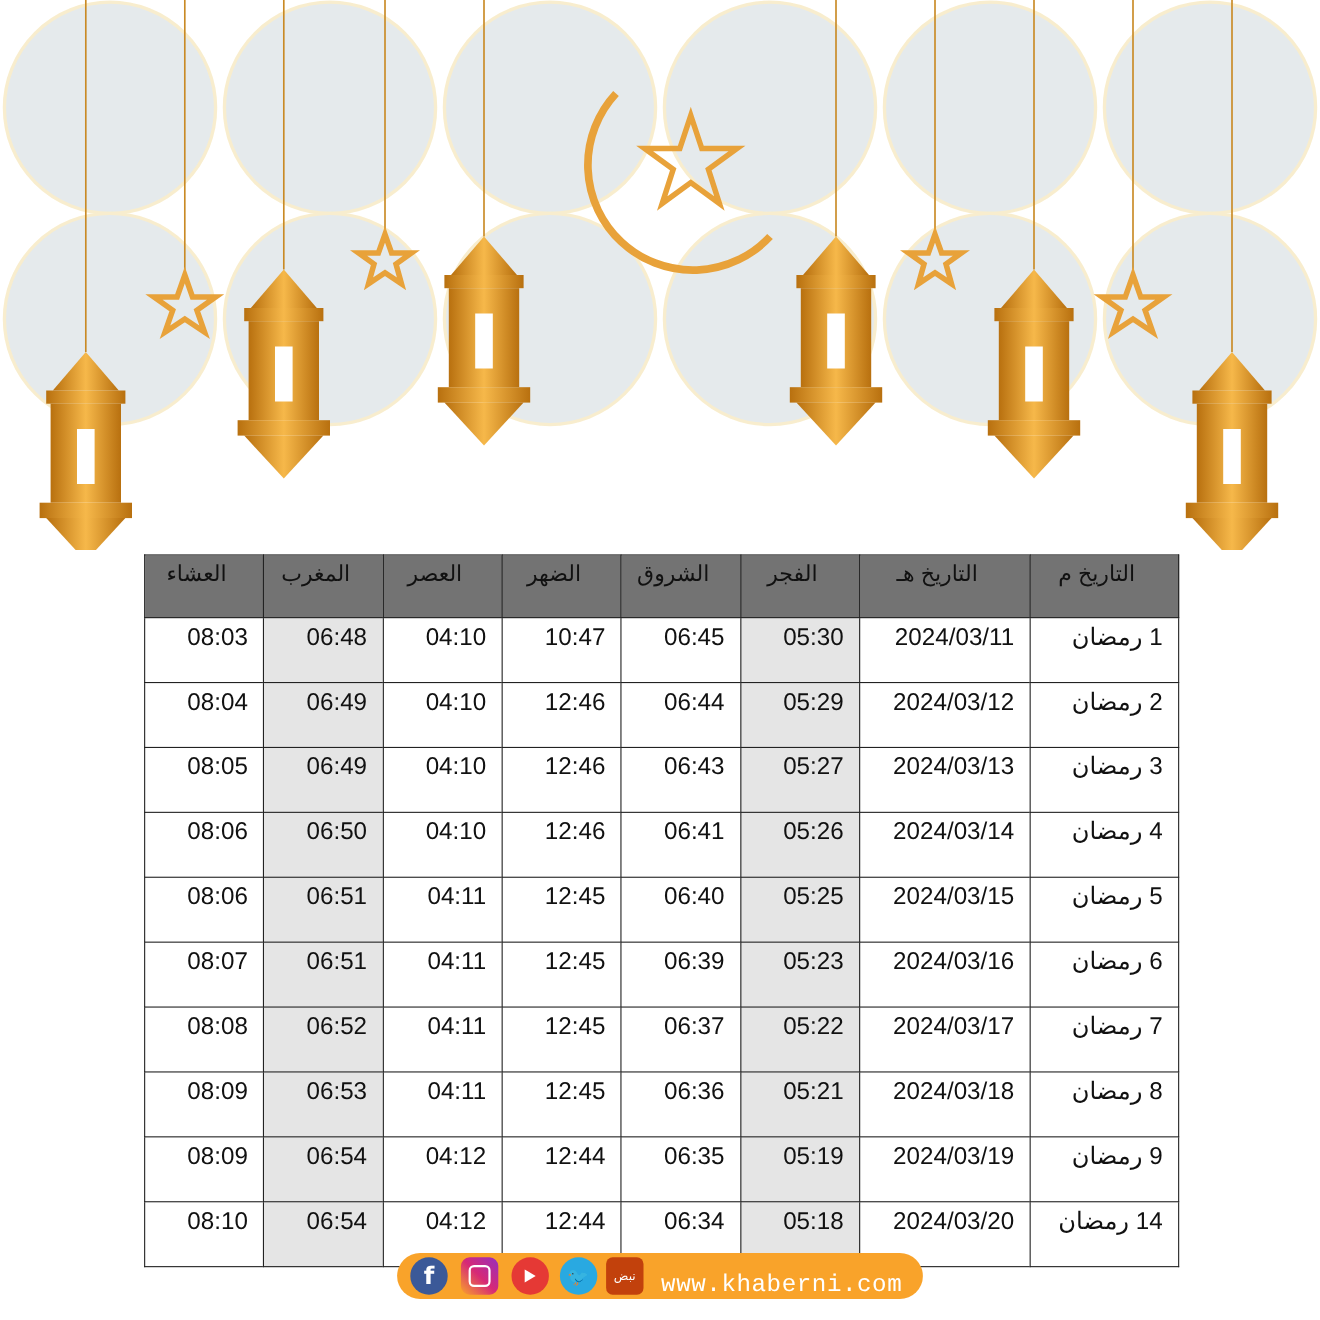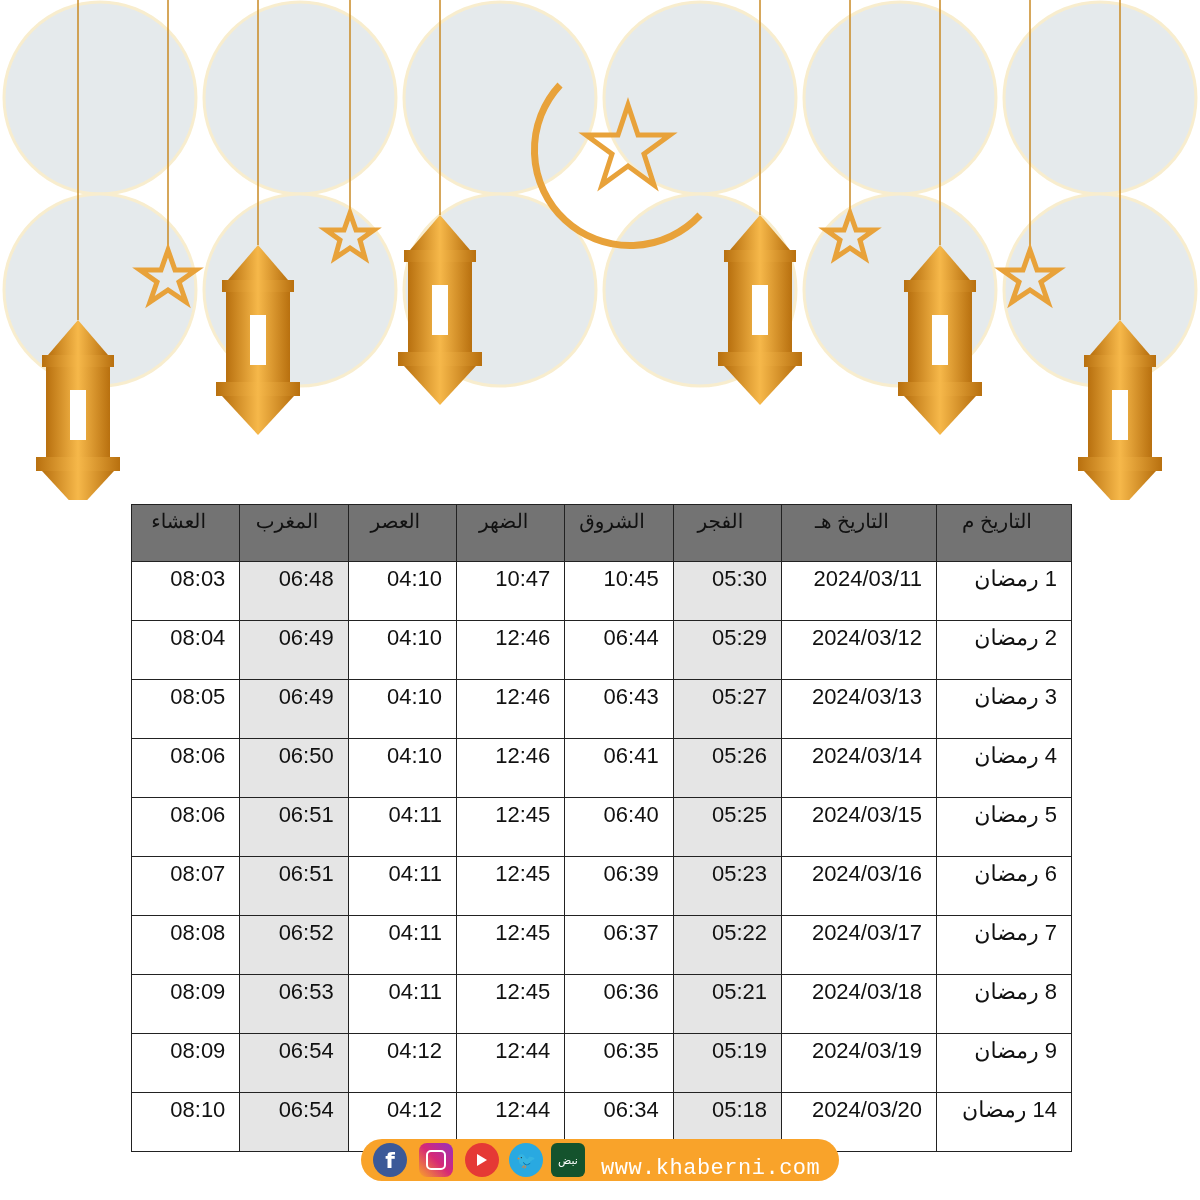--- a/index.html
+++ b/index.html
@@ -135,21 +135,21 @@
         <th>العصر</th>
         <th>المغرب</th>
         <th>العشاء</th>
       </tr>
     </thead>
     <tbody id="tbody">
         <tr>
           <td>1 رمضان</td>
           <td>2024/03/11</td>
           <td class="hl">05:30</td>
-          <td>10:45</td>
+          <td>06:45</td>
           <td>10:47</td>
           <td>04:10</td>
           <td class="hl">06:48</td>
           <td>08:03</td>
         </tr>
         <tr>
           <td>2 رمضان</td>
           <td>2024/03/12</td>
           <td class="hl">05:29</td>
           <td>06:44</td>
@@ -244,15 +244,15 @@
 
 <div class="footer">
   <div class="soc" style="left:12px;background:#3b5998;font-size:22px;">f</div>
   <div class="soc" style="left:58px;background:linear-gradient(45deg,#f9a32a,#d62976,#962fbf);border-radius:8px;">
     <span style="width:16px;height:16px;border:2px solid #fff;border-radius:5px;display:block;"></span>
   </div>
   <div class="soc" style="left:104px;background:#e53935;">
     <span style="width:0;height:0;border-left:10px solid #fff;border-top:6px solid transparent;border-bottom:6px solid transparent;"></span>
   </div>
   <div class="soc" style="left:148px;background:#29a9e1;font-size:16px;">🐦</div>
-  <div class="soc" style="left:190px;background:#14532d;border-radius:6px;font-size:11px;font-weight:normal;">نبض</div>
+  <div class="soc" style="left:190px;background:#c2410c;border-radius:6px;font-size:11px;font-weight:normal;">نبض</div>
   <div class="url">www.khaberni.com</div>
 </div>
 
 </body></html>

